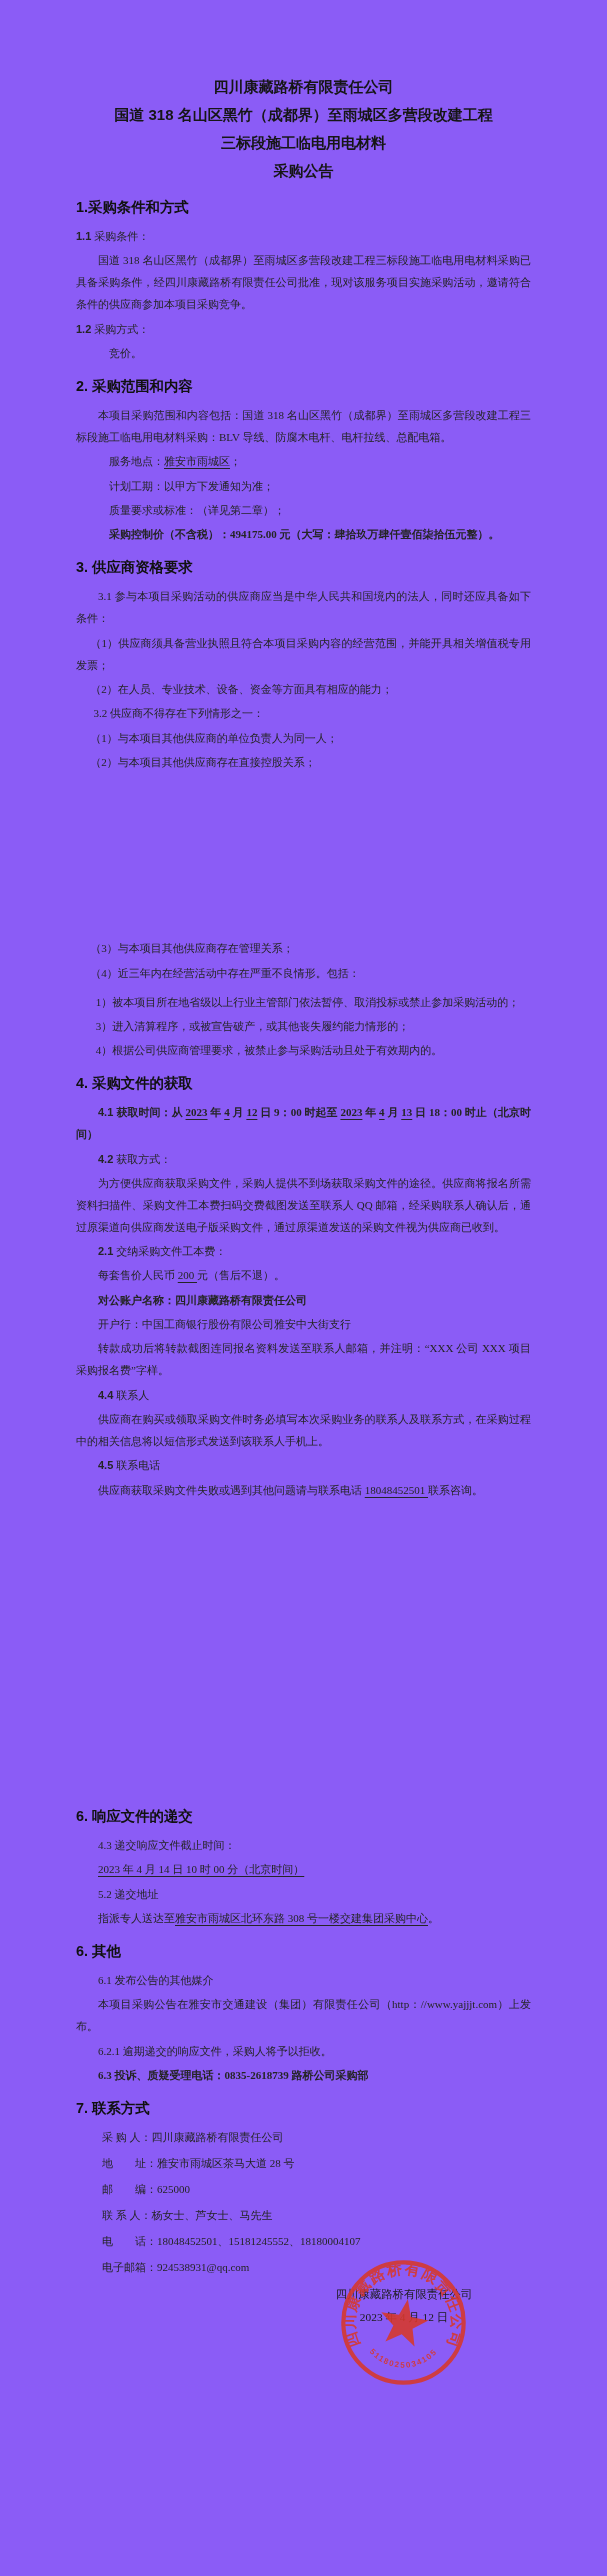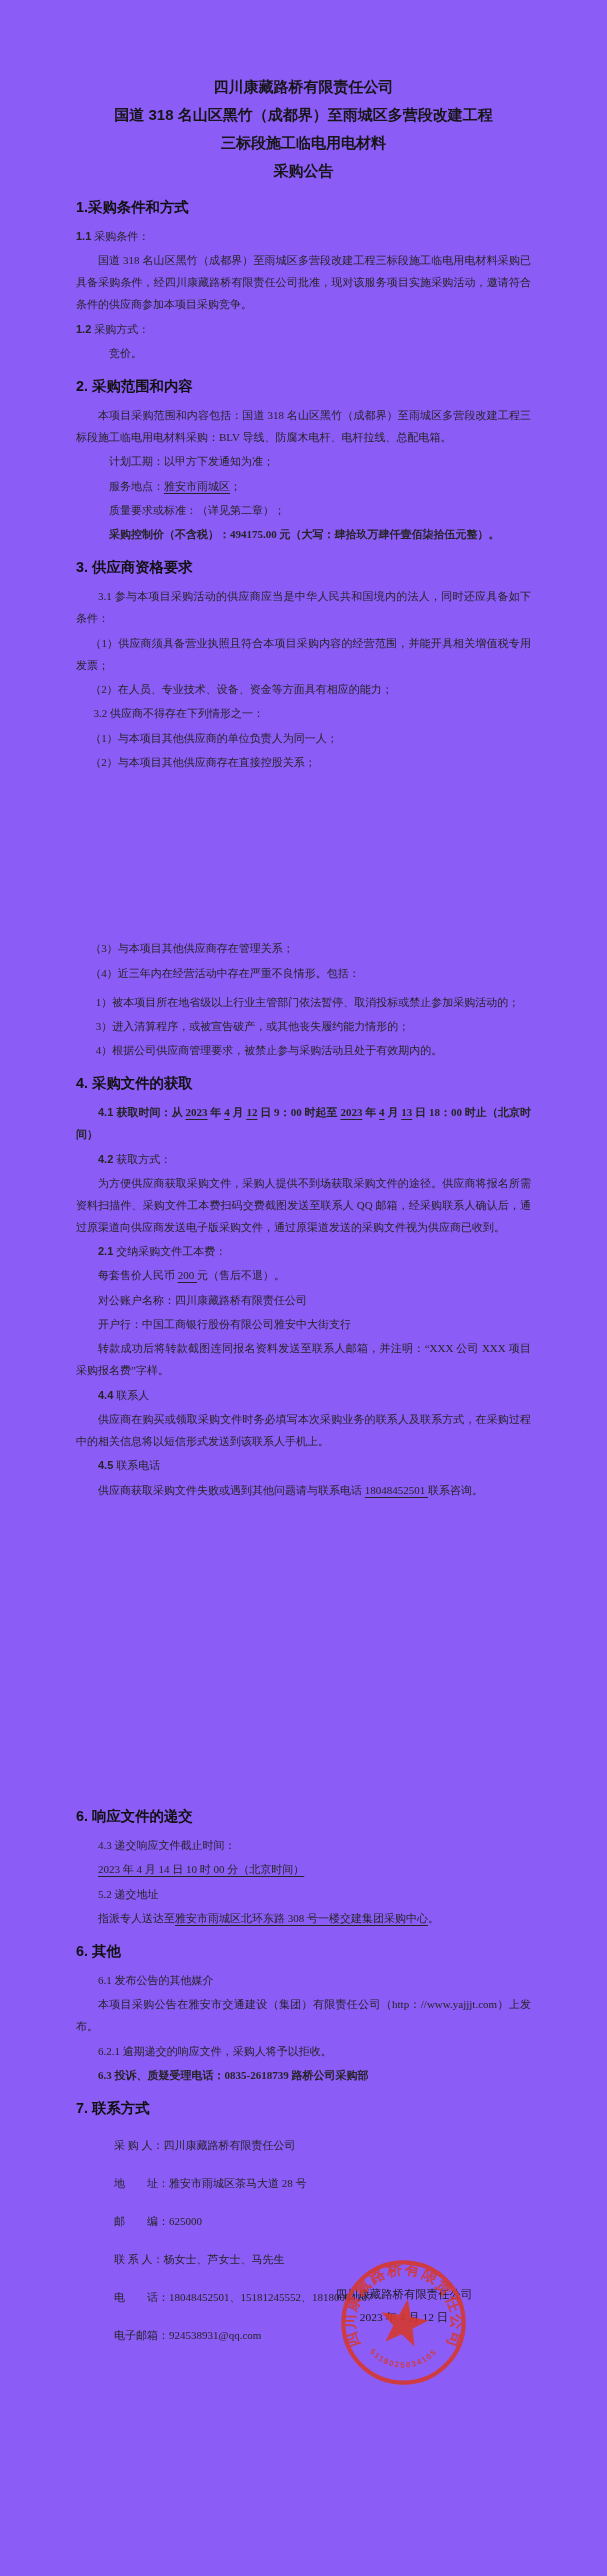--- a/index.html
+++ b/index.html
@@ -37,21 +37,21 @@
     line-height:20.5px;
     color:#111111;
     margin:12px 0 7.6px 0;
   }
   .p{
     font-size:11px;
     line-height:22px;
     text-align:justify;
     margin:2.3px 0;
   }
-  .p.tight{margin:16px;}
+  .p.tight{margin:4px;}
   .b{font-weight:700;}
   .u{text-decoration:underline;text-underline-offset:3px;}
   .sans{font-family:"Liberation Sans","DejaVu Sans",sans-serif;}
   
   .signature{
     position:absolute;
     left:332px;top:565px;
     width:144px;
     text-align:center;
     font-size:11.4px;
@@ -83,22 +83,22 @@
       <div class="blk title"><span>国道 318 名山区黑竹（成都界）至雨城区多营段改建工程</span></div>
       <div class="blk title"><span>三标段施工临电用电材料</span></div>
       <div class="blk title"><span>采购公告</span></div>
       <div class="blk h1"><span>1.采购条件和方式</span></div>
       <div class="blk p"><span class="b sans">1.1 </span><span>采购条件：</span></div>
       <div class="blk p" style="text-indent: 2em;"><span>国道 318 名山区黑竹（成都界）至雨城区多营段改建工程三标段施工临电用电材料采购已具备采购条件，经四川康藏路桥有限责任公司批准，现对该服务项目实施采购活动，邀请符合条件的供应商参加本项目采购竞争。</span></div>
       <div class="blk p"><span class="b sans">1.2 </span><span>采购方式：</span></div>
       <div class="blk p" style="text-indent: 3em;"><span>竞价。</span></div>
       <div class="blk h1"><span>2. 采购范围和内容</span></div>
       <div class="blk p" style="text-indent: 2em;"><span>本项目采购范围和内容包括：国道 318 名山区黑竹（成都界）至雨城区多营段改建工程三标段施工临电用电材料采购：BLV 导线、防腐木电杆、电杆拉线、总配电箱。</span></div>
+      <div class="blk p" style="text-indent: 3em;"><span>服务地点：</span><span class="u">雅安市雨城区</span><span>；</span></div>
       <div class="blk p" style="text-indent: 3em;"><span>计划工期：以甲方下发通知为准；</span></div>
-      <div class="blk p" style="text-indent: 3em;"><span>服务地点：</span><span class="u">雅安市雨城区</span><span>；</span></div>
       <div class="blk p" style="text-indent: 3em;"><span>质量要求或标准：（详见第二章）；</span></div>
       <div class="blk p" style="text-indent: 3em;"><span class="b">采购控制价（不含税）：494175.00 元（大写：肆拾玖万肆仟壹佰柒拾伍元整）。</span></div>
       <div class="blk h1"><span>3. 供应商资格要求</span></div>
       <div class="blk p" style="text-indent: 2em;"><span>3.1 参与本项目采购活动的供应商应当是中华人民共和国境内的法人，同时还应具备如下条件：</span></div>
       <div class="blk p" style="text-indent: 1.3em;"><span>（1）供应商须具备营业执照且符合本项目采购内容的经营范围，并能开具相关增值税专用发票；</span></div>
       <div class="blk p" style="text-indent: 1.3em;"><span>（2）在人员、专业技术、设备、资金等方面具有相应的能力；</span></div>
       <div class="blk p" style="text-indent: 1.6em;"><span>3.2 供应商不得存在下列情形之一：</span></div>
       <div class="blk p" style="text-indent: 1.3em;"><span>（1）与本项目其他供应商的单位负责人为同一人；</span></div>
       <div class="blk p" style="text-indent: 1.3em;"><span>（2）与本项目其他供应商存在直接控股关系；</span></div>
     </section>
@@ -107,21 +107,21 @@
       <div class="blk p" style="text-indent: 1.3em;"><span>（4）近三年内在经营活动中存在严重不良情形。包括：</span></div>
       <div class="blk p" style="text-indent: 1.8em; margin-top: 7px;"><span>1）被本项目所在地省级以上行业主管部门依法暂停、取消投标或禁止参加采购活动的；</span></div>
       <div class="blk p" style="text-indent: 1.8em;"><span>3）进入清算程序，或被宣告破产，或其他丧失履约能力情形的；</span></div>
       <div class="blk p" style="text-indent: 1.8em;"><span>4）根据公司供应商管理要求，被禁止参与采购活动且处于有效期内的。</span></div>
       <div class="blk h1"><span>4. 采购文件的获取</span></div>
       <div class="blk p" style="text-indent: 2em;"><span class="b sans">4.1 </span><span class="b">获取时间：从 </span><span class="b u">2023</span><span class="b"> 年 </span><span class="b u">4</span><span class="b"> 月 </span><span class="b u">12</span><span class="b"> 日 9：00 时起至 </span><span class="b u">2023</span><span class="b"> 年 </span><span class="b u">4</span><span class="b"> 月 </span><span class="b u">13</span><span class="b"> 日 18：00 时止（北京时间）</span></div>
       <div class="blk p" style="text-indent: 2em;"><span class="b sans">4.2 </span><span>获取方式：</span></div>
       <div class="blk p" style="text-indent: 2em;"><span>为方便供应商获取采购文件，采购人提供不到场获取采购文件的途径。供应商将报名所需资料扫描件、采购文件工本费扫码交费截图发送至联系人 QQ 邮箱，经采购联系人确认后，通过原渠道向供应商发送电子版采购文件，通过原渠道发送的采购文件视为供应商已收到。</span></div>
       <div class="blk p" style="text-indent: 2em;"><span class="b sans">2.1 </span><span>交纳采购文件工本费：</span></div>
       <div class="blk p" style="text-indent: 2em;"><span>每套售价人民币 </span><span class="u">200 </span><span>元（售后不退）。</span></div>
-      <div class="blk p" style="text-indent: 2em;"><span>对公账户名称：四川康藏路桥有限责任公司</span></div>
+      <div class="blk p" style="text-indent: 2em; font-weight: bold;"><span>对公账户名称：四川康藏路桥有限责任公司</span></div>
       <div class="blk p" style="text-indent: 2em;"><span>开户行：中国工商银行股份有限公司雅安中大街支行</span></div>
       <div class="blk p" style="text-indent: 2em;"><span>转款成功后将转款截图连同报名资料发送至联系人邮箱，并注明：“XXX 公司 XXX 项目采购报名费”字样。</span></div>
       <div class="blk p" style="text-indent: 2em;"><span class="b sans">4.4 </span><span>联系人</span></div>
       <div class="blk p" style="text-indent: 2em;"><span>供应商在购买或领取采购文件时务必填写本次采购业务的联系人及联系方式，在采购过程中的相关信息将以短信形式发送到该联系人手机上。</span></div>
       <div class="blk p" style="text-indent: 2em;"><span class="b sans">4.5 </span><span>联系电话</span></div>
       <div class="blk p" style="text-indent: 2em;"><span>供应商获取采购文件失败或遇到其他问题请与联系电话 </span><span class="u">18048452501 </span><span>联系咨询。</span></div>
     </section>
   <section class="page pg3">
     <div class="signature">
       <div>四川康藏路桥有限责任公司</div>

